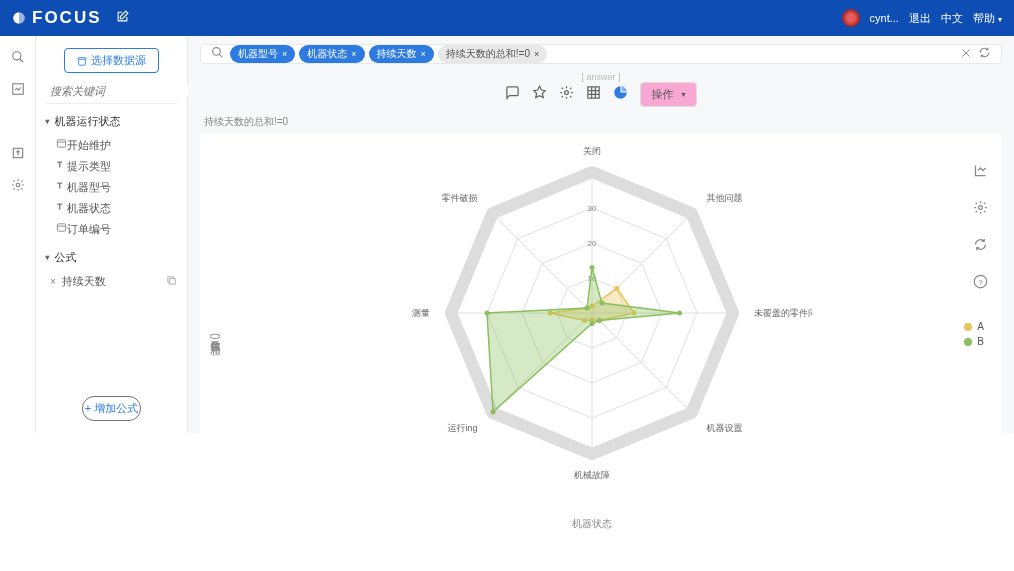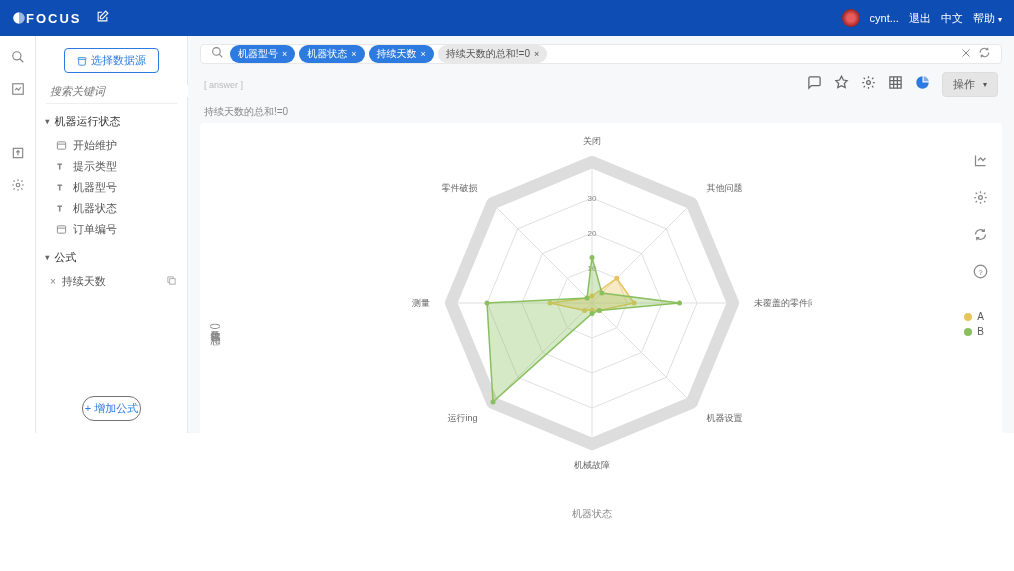--- a/index.html
+++ b/index.html
@@ -1,19 +1,19 @@
 <!DOCTYPE html>
 <html><head>
   <meta charset="utf-8">
   <style>
     * { margin: 0; padding: 0; box-sizing: border-box; font-family: -apple-system, BlinkMacSystemFont, "Segoe UI", "Microsoft YaHei", sans-serif; }
     body { width: 1014px; height: 571px; overflow: hidden; background: #fff; }
     
     .header { height: 36px; background: #0e4db3; display: flex; align-items: center; padding: 0 12px; color: #fff; }
-    .header-logo { display: flex; align-items: center; font-size: 13px; font-weight: 600; letter-spacing: 2px; }
+    .header-logo { display: flex; align-items: center; gap: 6px; font-size: 17px; font-weight: 600; letter-spacing: 2px; }
     .header-logo-icon { width: 14px; height: 14px; }
     .header-edit { margin-left: 14px; cursor: pointer; }
     .header-spacer { flex: 1; }
     .header-right { display: flex; align-items: center; gap: 10px; font-size: 11px; }
     .avatar { width: 18px; height: 18px; border-radius: 50%; background: radial-gradient(circle, #e85c5c 30%, #a02020 70%); }
     .header-link { cursor: pointer; }
     
     .body { display: flex; height: 397px; }
     
     .icon-rail { width: 36px; background: #fff; border-right: 1px solid #e8e8e8; display: flex; flex-direction: column; align-items: center; padding-top: 14px; gap: 18px; }
@@ -22,45 +22,45 @@
     .rail-icon.active::before { content: ""; position: absolute; width: 16px; height: 16px; background: #2d7be0; border-radius: 50%; top: -1px; left: -1px; z-index: -1; }
     .rail-icon.active svg { color: #fff; position: relative; z-index: 1; }
     
     .sidebar { width: 152px; background: #fff; border-right: 1px solid #e8e8e8; padding: 12px 10px; display: flex; flex-direction: column; font-size: 11px; color: #333; }
     .sidebar-top-btn { border: 1px solid #2d7be0; color: #2d7be0; border-radius: 4px; padding: 4px 12px; font-size: 11px; margin: 0 auto 12px; cursor: pointer; background: #fff; display: flex; align-items: center; gap: 4px; }
     .sidebar-search { display: flex; align-items: center; gap: 4px; color: #bbb; border-bottom: 1px solid #eee; padding-bottom: 6px; margin-bottom: 10px; }
     .sidebar-search input { border: none; outline: none; font-size: 11px; flex: 1; font-style: italic; }
     .sidebar-section { margin-bottom: 10px; }
     .sidebar-section-title { font-size: 11px; color: #333; font-weight: 500; margin-bottom: 6px; display: flex; align-items: center; gap: 4px; }
     .sidebar-section-title::before { content: "▸"; font-size: 9px; color: #666; transform: rotate(90deg); display: inline-block; }
-    .sidebar-item { display: flex; align-items: center; gap: 6px; padding: 3px 0 3px 10px; color: #555; cursor: pointer; }
+    .sidebar-item { display: flex; align-items: flex-start; padding: 3px 0 3px 10px; color: #555; cursor: pointer; }
     .sidebar-item-icon { width: 11px; height: 11px; flex-shrink: 0; }
     .formula-item { display: flex; align-items: center; padding: 3px 0 3px 4px; color: #555; }
     .formula-x { font-size: 10px; color: #888; margin-right: 6px; cursor: pointer; }
     .formula-copy { margin-left: auto; cursor: pointer; }
     .sidebar-bottom { margin-top: auto; display: flex; justify-content: center; }
     .add-formula-btn { border: 1px solid #737373; color: #2d7be0; border-radius: 12px; padding: 4px 2px; font-size: 11px; cursor: pointer; background: #fff; }
     
     .main { flex: 1; display: flex; flex-direction: column; background: #f7f8fa; }
     
     .query-bar { height: 36px; display: flex; align-items: center; padding: 0 10px; gap: 6px; background: #fff; margin: 8px 12px 0; border-radius: 4px; border: 1px solid #e8e8e8; }
     .query-search-icon { color: #888; cursor: pointer; }
     .pill { background: #2d7be0; color: #fff; border-radius: 10px; padding: 2px 8px; font-size: 10px; display: flex; align-items: center; gap: 4px; }
     .pill-x { cursor: pointer; font-size: 9px; }
     .pill.gray { background: #e8e8e8; color: #555; }
     .query-spacer { flex: 1; }
     .query-action { color: #888; cursor: pointer; }
     
-    .title-row { display: flex; align-items: center; padding: 8px 16px 4px; }
+    .title-row { display: flex; align-items: center; padding: 8px 16px 4px; flex-direction: column; }
     .breadcrumb { font-size: 9px; color: #bbb; }
     .title-spacer { flex: 1; }
     .title-actions { display: flex; align-items: center; gap: 12px; }
     .title-icon { color: #666; cursor: pointer; }
     .title-icon.active { color: #2d7be0; }
-    .ops-btn { border: 1px solid #ddd; border-radius: 4px; padding: 4px 10px; font-size: 11px; color: #555; cursor: pointer; background: #e5e5e5; display: flex; align-items: center; gap: 8px; }
+    .ops-btn { border: 1px solid #ddd; border-radius: 4px; padding: 4px 10px; font-size: 11px; color: #555; cursor: pointer; background: #f9a8d4; display: flex; align-items: center; gap: 8px; }
     .report-title { font-size: 18px; font-weight: 500; padding: 0 16px 8px; color: #222; }
     
     .filter-note { font-size: 10px; color: #888; padding: 4px 16px; }
     
     .chart-wrap { flex: 1; display: flex; position: relative; background: #fff; margin: 0 12px 8px; border-radius: 4px; }
     .y-axis-label { writing-mode: vertical-rl; font-size: 10px; color: #888; align-self: center; padding: 0 4px 0 8px; }
     .chart-svg-wrap { flex: 1; display: flex; flex-direction: column; align-items: center; justify-content: center; position: relative; }
     .x-axis-label { font-size: 10px; color: #888; text-align: center; padding: 4px 0 8px; }
     
     .legend { position: absolute; right: 18px; top: 50%; transform: translateY(-50%); font-size: 10px; color: #555; }

